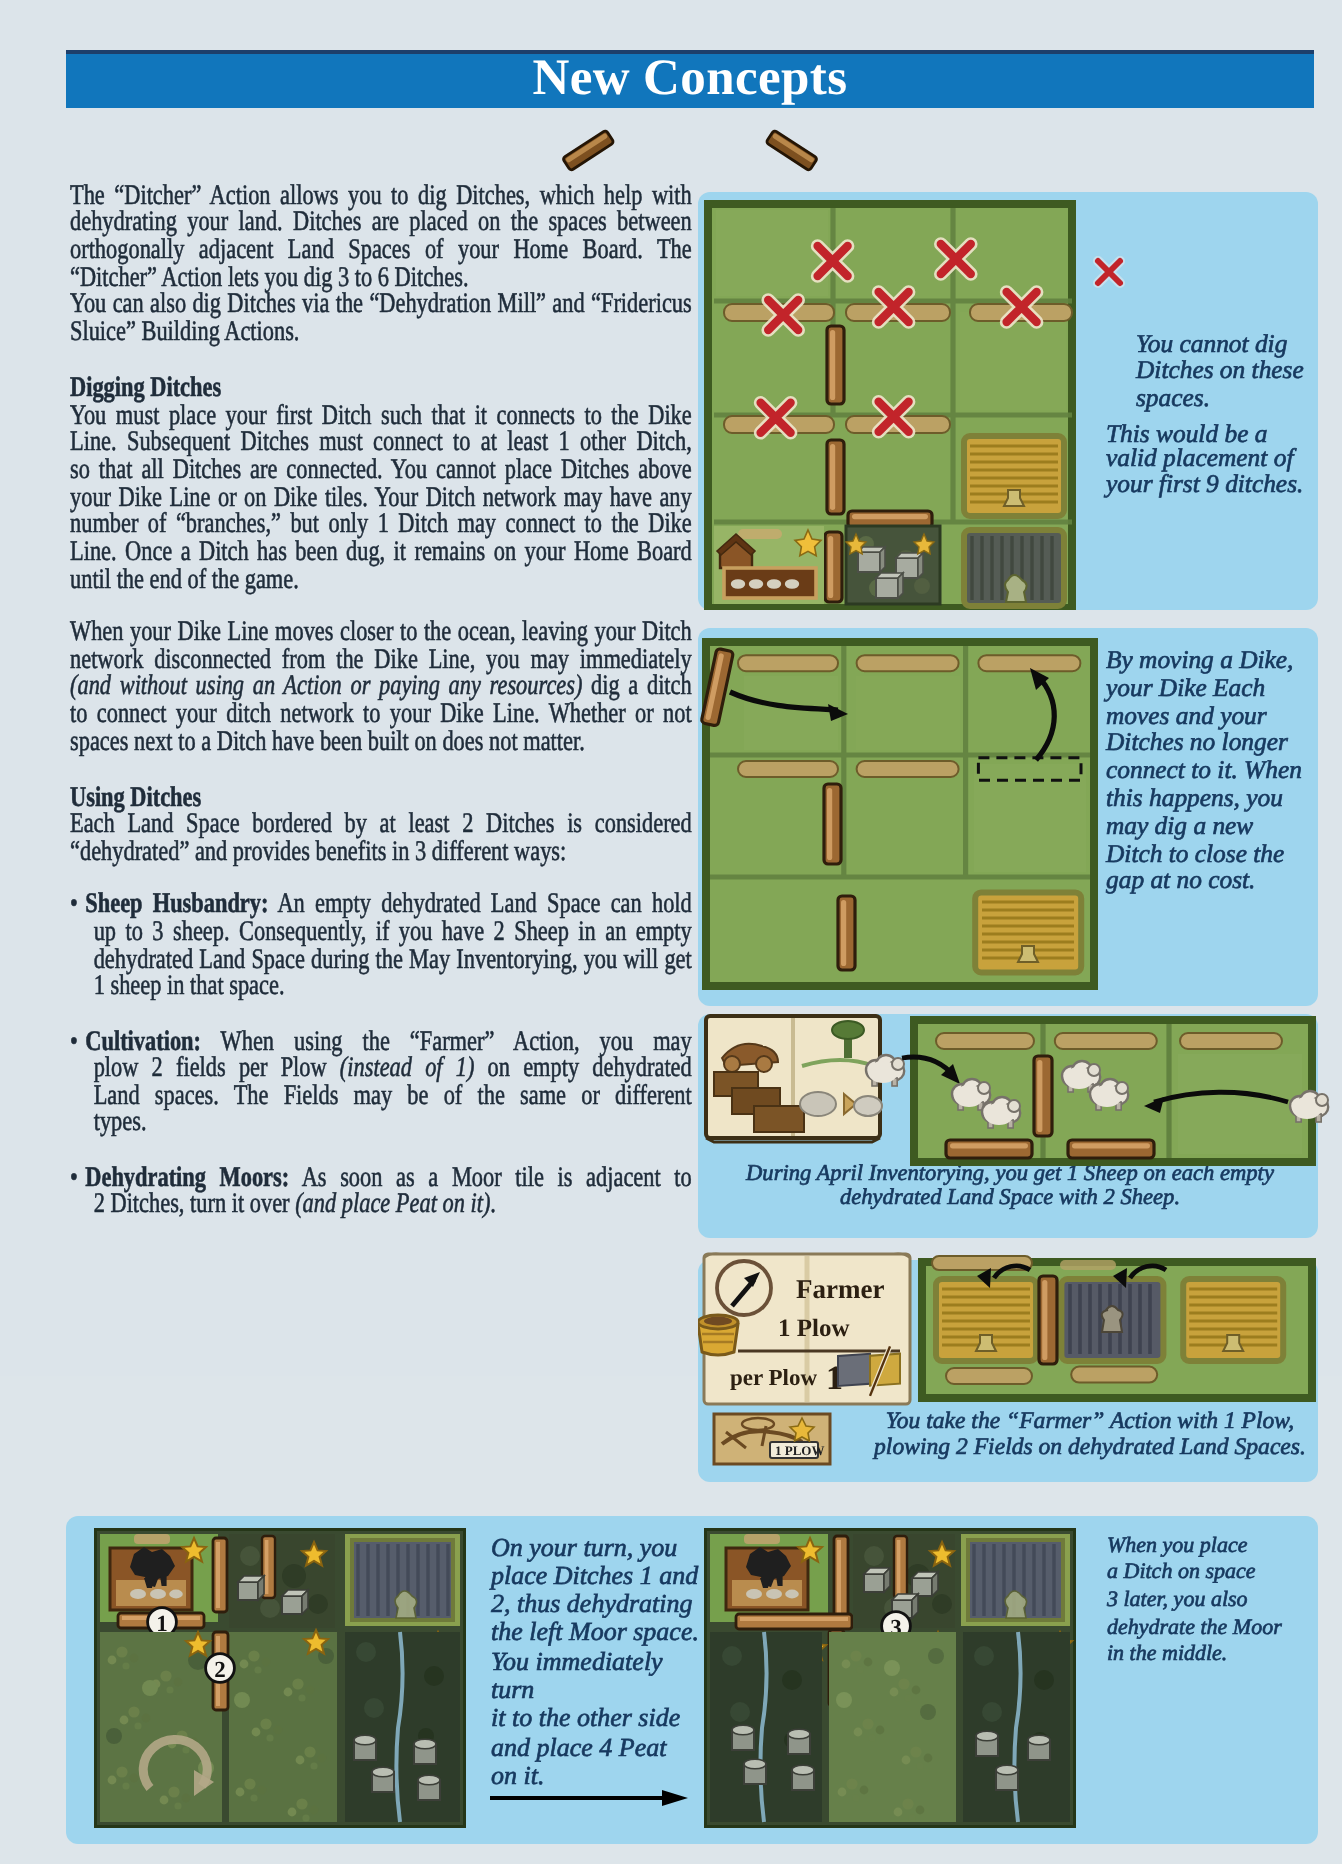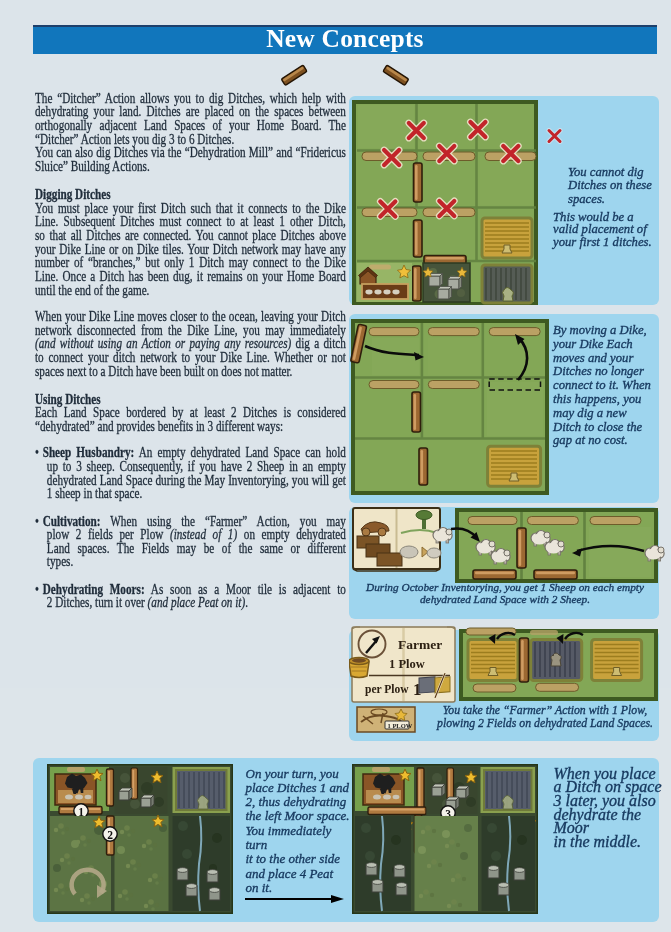--- a/index.html
+++ b/index.html
@@ -92,21 +92,21 @@
 
   <div class="panel" style="left:349px;top:96px;width:310px;height:209px;"></div>
 
   <div class="cap" style="left:568px;top:125.6px;width:90px;margin-top:40px;">You cannot dig Ditches on these spaces.</div>
 
   <svg class="abs" style="left:546px;top:128px;" width="17" height="16" viewBox="0 0 17 16">
     <path d="M3 2.5 L14 13.5 M14 2.5 L3 13.5" stroke="#d8e6ee" stroke-width="5" stroke-linecap="round" opacity="0.7"></path>
     <path d="M3 2.5 L14 13.5 M14 2.5 L3 13.5" stroke="#c2242a" stroke-width="3" stroke-linecap="round"></path>
   </svg>
 
-  <div class="cap" style="left:553px;top:210.5px;width:100px;line-height:12.8px;">This would be a valid placement of your first 1 ditches.</div>
+  <div class="cap" style="left:553px;top:210.5px;width:100px;line-height:12.8px;">This would be a valid placement of your first 9 ditches.</div>
 
   <svg id="board1" class="abs" style="left:349px;top:96px;" width="310" height="209" viewBox="0 0 310 209">
 
     <rect x="5" y="6" width="182" height="202" fill="#83a756" stroke="#3e5a21" stroke-width="4"></rect>
     <g stroke="#628240" stroke-width="2.6" opacity="0.9">
       <line x1="67.5" y1="8" x2="67.5" y2="112"></line>
       <line x1="127.5" y1="8" x2="127.5" y2="165"></line>
       <line x1="8" y1="54.5" x2="187" y2="54.5"></line>
       <line x1="8" y1="111.5" x2="187" y2="111.5"></line>
       <line x1="8" y1="165" x2="187" y2="165"></line>
@@ -316,21 +316,21 @@
           <line x1="142" y1="157" x2="188" y2="157"></line>
         <line x1="142" y1="161" x2="188" y2="161"></line>
           <line x1="142" y1="165" x2="188" y2="165"></line>
       </g>
       <path d="M162 159 h6 v4 l2 4 h-10 l2 -4 z" fill="#cdbd72" stroke="#6f5f28" stroke-width="1"></path>
     </g>
   </svg>
 
   <div class="panel" style="left:349px;top:507px;width:310px;height:112px;"></div>
 
-  <div class="cap" style="left:358px;top:580.5px;width:294px;text-align:center;font-size:11.3px;line-height:12.9px;">During October Inventorying, you get 1 Sheep on each empty dehydrated Land Space with 2 Sheep.</div>
+  <div class="cap" style="left:358px;top:580.5px;width:294px;text-align:center;font-size:11.3px;line-height:12.9px;">During April Inventorying, you get 1 Sheep on each empty dehydrated Land Space with 2 Sheep.</div>
 
   <svg id="board3" class="abs" style="left:349px;top:505px;" width="322" height="80" viewBox="0 0 322 80">
     <defs>
 
       <g id="sheep">
         <circle cx="6" cy="8" r="5" fill="#eae5da" stroke="#77726a" stroke-width="1.2"></circle>
         <circle cx="11" cy="5.5" r="5" fill="#eae5da" stroke="#77726a" stroke-width="1.2"></circle>
         <circle cx="15.5" cy="8.5" r="4.6" fill="#eae5da" stroke="#77726a" stroke-width="1.2"></circle>
         <rect x="4" y="12" width="2.6" height="4" fill="#b9b2a6" stroke="#77726a" stroke-width="0.8"></rect>
         <rect x="14" y="12" width="2.6" height="4" fill="#b9b2a6" stroke="#77726a" stroke-width="0.8"></rect>
@@ -510,21 +510,21 @@
       <rect x="36" y="96" width="24" height="8" rx="1" fill="#f2ecd9" stroke="#333" stroke-width="1"></rect>
       <text x="38.5" y="102.5" font-family="Liberation Serif" font-size="6.5" font-weight="bold" fill="#222">1 PLOW</text>
       <path d="M52 84 l2 4 4 0.5 -3 3 0.7 4 -3.7-2 -3.7 2 0.7-4 -3-3 4-0.5 z" fill="#e8b83a" stroke="#8a6a14" stroke-width="0.8"></path>
     </g>
   </svg>
 
   <div class="panel" style="left:33px;top:758px;width:626px;height:164px;"></div>
 
   <div class="cap" style="left:245.5px;top:766.5px;width:110px;font-size:13px;line-height:14.3px;font-family:Liberation Serif, serif;">On your turn, you<br>place Ditches 1 and<br>2, thus dehydrating<br>the left Moor space.<br>You immediately turn<br>it to the other side<br>and place 4 Peat<br>on it.</div>
 
-  <div class="cap" style="left:553.5px;top:766.5px;width:110px;font-size:16px;line-height:13.7px;">When you place<br>a Ditch on space<br>3 later, you also<br>dehydrate the Moor<br>in the middle.</div>
+  <div class="cap" style="left:553.5px;top:766.5px;width:110px;font-size:11px;line-height:13.7px;">When you place<br>a Ditch on space<br>3 later, you also<br>dehydrate the Moor<br>in the middle.</div>
 
   <svg class="abs" style="left:243px;top:893px;" width="104" height="12" viewBox="0 0 104 12">
     <path d="M2 6 L90 6" stroke="#000" stroke-width="2"></path>
     <path d="M88 2 L101 6 L88 10 Z" fill="#000"></path>
   </svg>
 
   <svg id="photoA" class="abs" style="left:47px;top:764px;" width="186" height="150" viewBox="0 0 186 150">
     <defs>
 
       <g id="cube">

